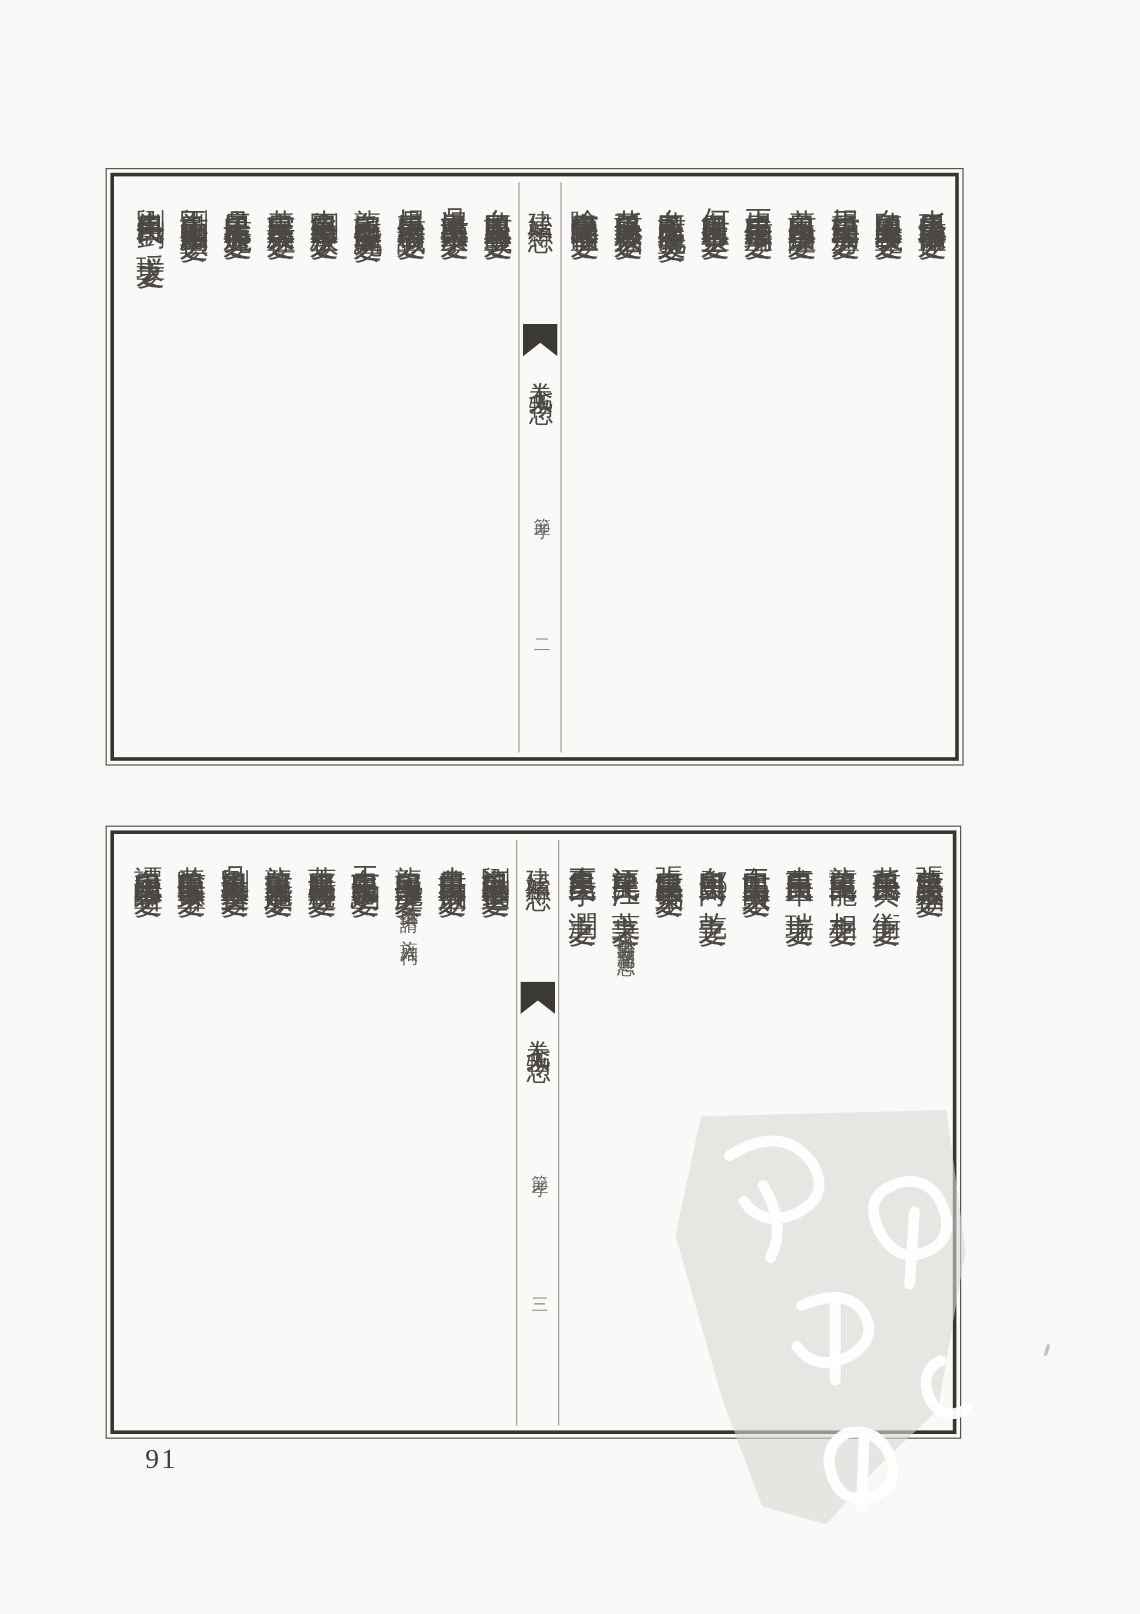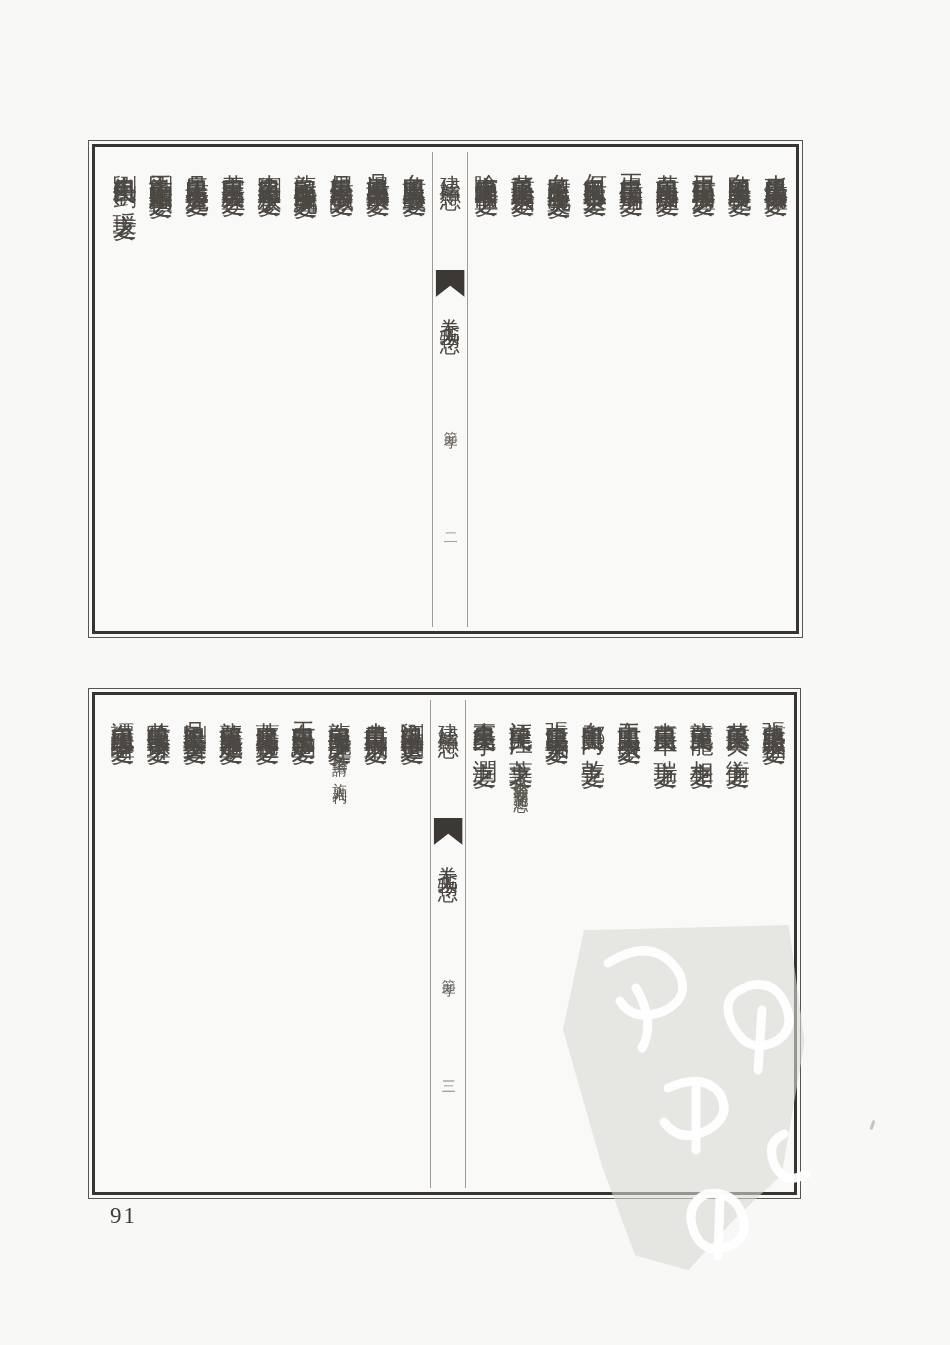--- a/index.html
+++ b/index.html
@@ -39,21 +39,21 @@
   .banxin-title{top:6px;font-size:21px;letter-spacing:5px;color:#4c4843;}
   .fishtail{
     position:absolute;left:50%;transform:translateX(-50%);
     top:118px;width:29px;height:27px;background:#2b2824;opacity:.92;
     clip-path:polygon(0 0,100% 0,100% 100%,50% 58%,0 100%);
   }
   .banxin-volume{top:150px;font-size:20px;letter-spacing:4px;color:#4c4843;}
   .banxin-section{top:268px;font-size:14px;letter-spacing:4px;color:#6b665f;}
   .banxin-folio{top:370px;font-size:14px;color:#8d8880;}
   #page-number{
-    position:absolute;left:110px;top:1203px;
+    position:absolute;left:121px;top:1203px;
     font-size:23px;letter-spacing:2px;color:#3c3c3a;
   }
   #seal{position:absolute;left:548px;top:918px;pointer-events:none;}
   #speck{
     position:absolute;left:871px;top:1120px;width:3px;height:10px;
     background:#b9b7b2;transform:rotate(18deg);border-radius:2px;opacity:.8;
   }
 </style>
 </head>
 <body>

